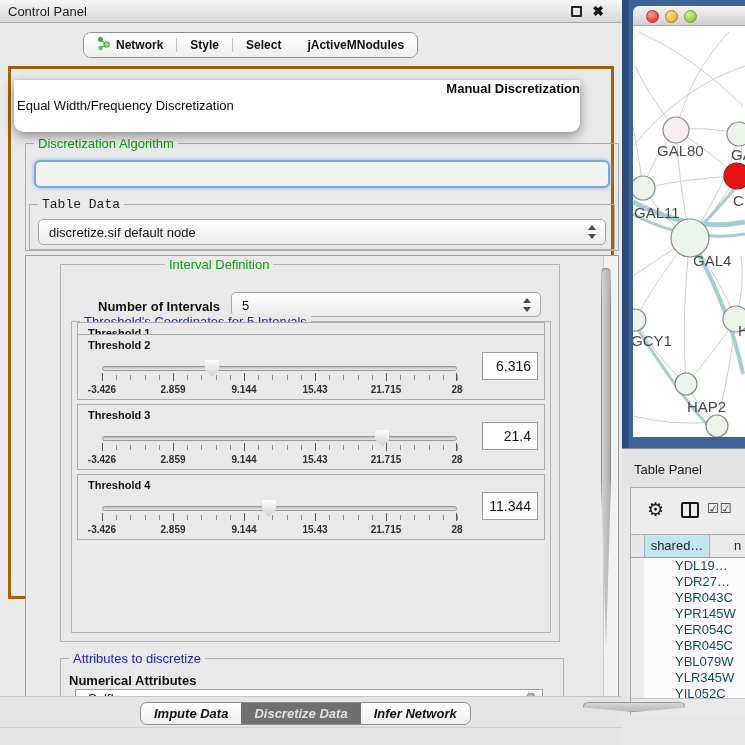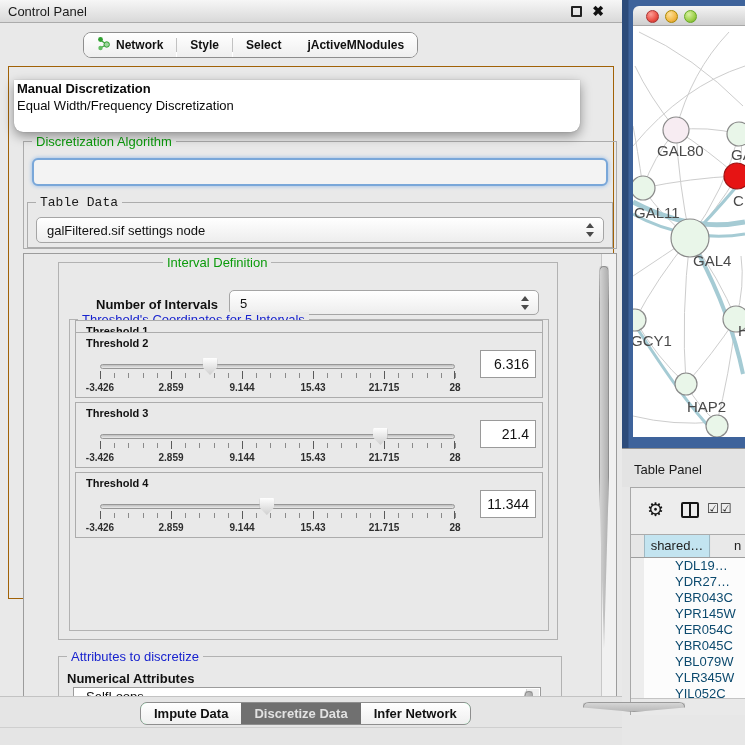--- a/index.html
+++ b/index.html
@@ -18,21 +18,21 @@
   
   #tabbar { position:absolute; left:83px; top:32px; height:26px; display:flex; align-items:stretch;
     background:#FFF; border:1px solid #8E8E8E; border-radius:8px; overflow:hidden; }
   .tab { display:flex; align-items:center; padding:0 13px; font-size:12px; font-weight:bold; color:#111;
     background:linear-gradient(#FFFFFF,#EFEFEF); white-space:nowrap; }
   .tab.sel { background:#6F6F6F; color:#E4E4E4; }
   .vsep { width:1px; background:#C2C2C2; margin:5px 0; }
   .net-ico { margin-right:6px; display:inline-block; }
 
   
-  #outer { position:absolute; left:8px; top:66px; width:606px; height:533px; border:1px solid #a16207; background:#E9E9E9; }
+  #outer { position:absolute; left:8px; top:66px; width:606px; height:533px; border:3px solid #a16207; background:#E9E9E9; }
 
   .group { position:absolute; border:1px solid #ACACAC; }
   .gtitle { position:absolute; top:-8px; left:8px; background:#E9E9E9; padding:0 4px; font-size:13px; white-space:nowrap; }
   .green { color:#0C9B0C; }
   .blue { color:#1823CE; }
 
   #algo-group { left:14px; top:74px; width:594px; height:108px; }
   #algo-combo { position:absolute; left:8px; top:16px; right:8px; height:28px; background:#F3F3F3;
     border:2px solid #79A7D9; border-radius:6px; box-shadow:0 0 4px #8FB9E8; }
 
@@ -44,21 +44,21 @@
   .stepper i { position:absolute; left:0; width:0; height:0; border-left:4.5px solid transparent; border-right:4.5px solid transparent; }
   .stepper .up { top:0; border-bottom:5px solid #4A4A4A; }
   .stepper .dn { bottom:0; border-top:5px solid #4A4A4A; }
   #tabledata-combo { left:8px; top:14px; right:8px; height:26px; }
 
   
   #popup { position:absolute; left:14px; top:80px; width:566px; height:52px; background:#FFFFFF;
     border-radius:0 0 9px 9px; box-shadow:0 4px 12px rgba(0,0,0,.40), 0 0 1px #999; z-index:60; font-size:13px; }
   #popup .hint { height:17px; line-height:17px; text-align:center; color:#A9A9A9; }
   #popup .opt { height:17px; line-height:17px; padding-left:3px; color:#0A0A0A; }
-  #popup .opt.b { font-weight:bold; }
+  #popup .opt.b { font-weight:bold;text-align:right; }
 
   
   #scrollpanel { position:absolute; left:14px; top:186px; width:594px; height:482px; border:1px solid #9C9C9C;
     background:#E9E9E9; overflow:hidden; }
   #vscroll { position:absolute; right:0; top:0; bottom:0; width:15px; background:#F1F1F1; border-left:1px solid #C8C8C8; }
   #vscroll .thumb { position:absolute; left:2px; top:12px; width:10px; height:382px; border:1px solid #8E8E8E;
     border-radius:6px; background:linear-gradient(90deg,#D2D2D2,#AFAFAF); }
 
   #interval-group { left:34px; top:8px; width:500px; height:378px; border:1px solid #B2B2B2; position:absolute; }
   #interval-group > .gtitle { left:104px; }
@@ -96,21 +96,21 @@
     border:1px solid #8E8E8E; border-radius:5px; }
 
   #apply-btn { position:absolute; left:268px; top:670px; width:67px; height:21px; background:linear-gradient(#FFFFFF,#E6E6E6);
     border:1px solid #9A9A9A; border-radius:6px; font-size:13px; text-align:center; line-height:19px; color:#111; }
 
   #divider1 { position:absolute; left:0; top:696px; width:622px; height:1px; background:#C3C3C3; }
   #bottom-strip { position:absolute; left:0; top:697px; width:622px; height:48px; background:#E5E5E5; }
   #divider2 { position:absolute; left:0; top:30px; width:622px; height:1px; background:#CFCFCF; }
 
   #bottom-tabs { position:absolute; left:140px; top:5px; height:23px; display:flex; background:#86efac;
-    border:1px solid #8E8E8E; border-radius:7px; overflow:hidden; }
+    border:1px solid #8E8E8E; border-radius:7px; overflow:hidden;font-style:italic; }
   .btab { display:flex; align-items:center; padding:0 13px; font-size:13px; font-weight:bold; color:#111;
     background:linear-gradient(#FFFFFF,#EFEFEF); white-space:nowrap; }
   .btab.sel { background:#707070; color:#E2E2E2; }
 
   
   #net-frame { position:absolute; left:622px; top:0; width:123px; height:448px;
     background:linear-gradient(90deg,#2C4B7A 0,#2C4B7A 6px,#3E639B 7px); }
   #net-titlebar { position:absolute; left:11px; top:6px; right:0; height:20px;
     background:linear-gradient(#F4F4F4,#CFCFCF); border-radius:6px 0 0 0; border-bottom:1px solid #A8A8A8; }
   .light { position:absolute; top:4px; width:13px; height:13px; border-radius:50%; }
@@ -181,21 +181,21 @@
   <div id="outer">
 
     <div class="group" id="algo-group" style="position:absolute;">
       <span class="gtitle green">Discretization Algorithm</span>
       <div id="algo-combo"></div>
     </div>
 
     <div class="group" id="tabledata-group" style="position:absolute;">
       <span class="gtitle" style="color:#1A1A1A;font-family:Liberation Mono, monospace;">Table Data</span>
       <div class="combo" id="tabledata-combo">
-        <span class="cv">galFiltered.sif settings node</span>
+        <span class="cv">discretize.sif default node</span>
         <span class="stepper">
             <i class="up"></i>
             <i class="dn"></i>
           </span>
       </div>
     </div>
 
     <div id="scrollpanel">
 
       <div id="interval-group">

